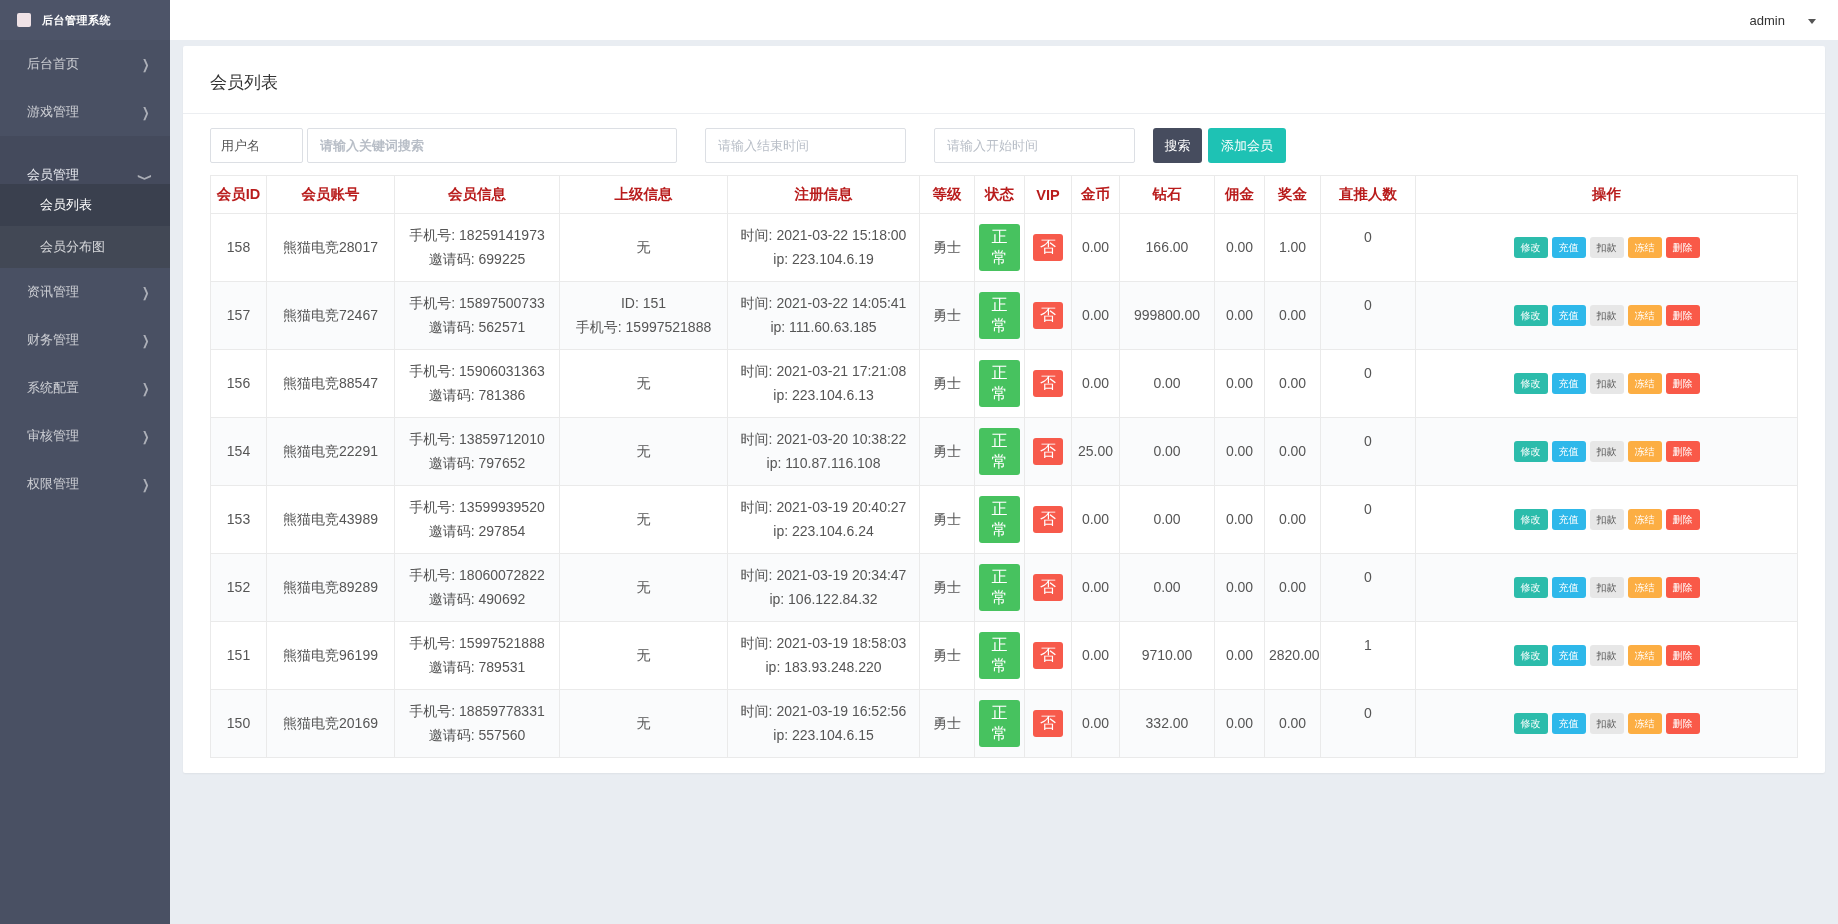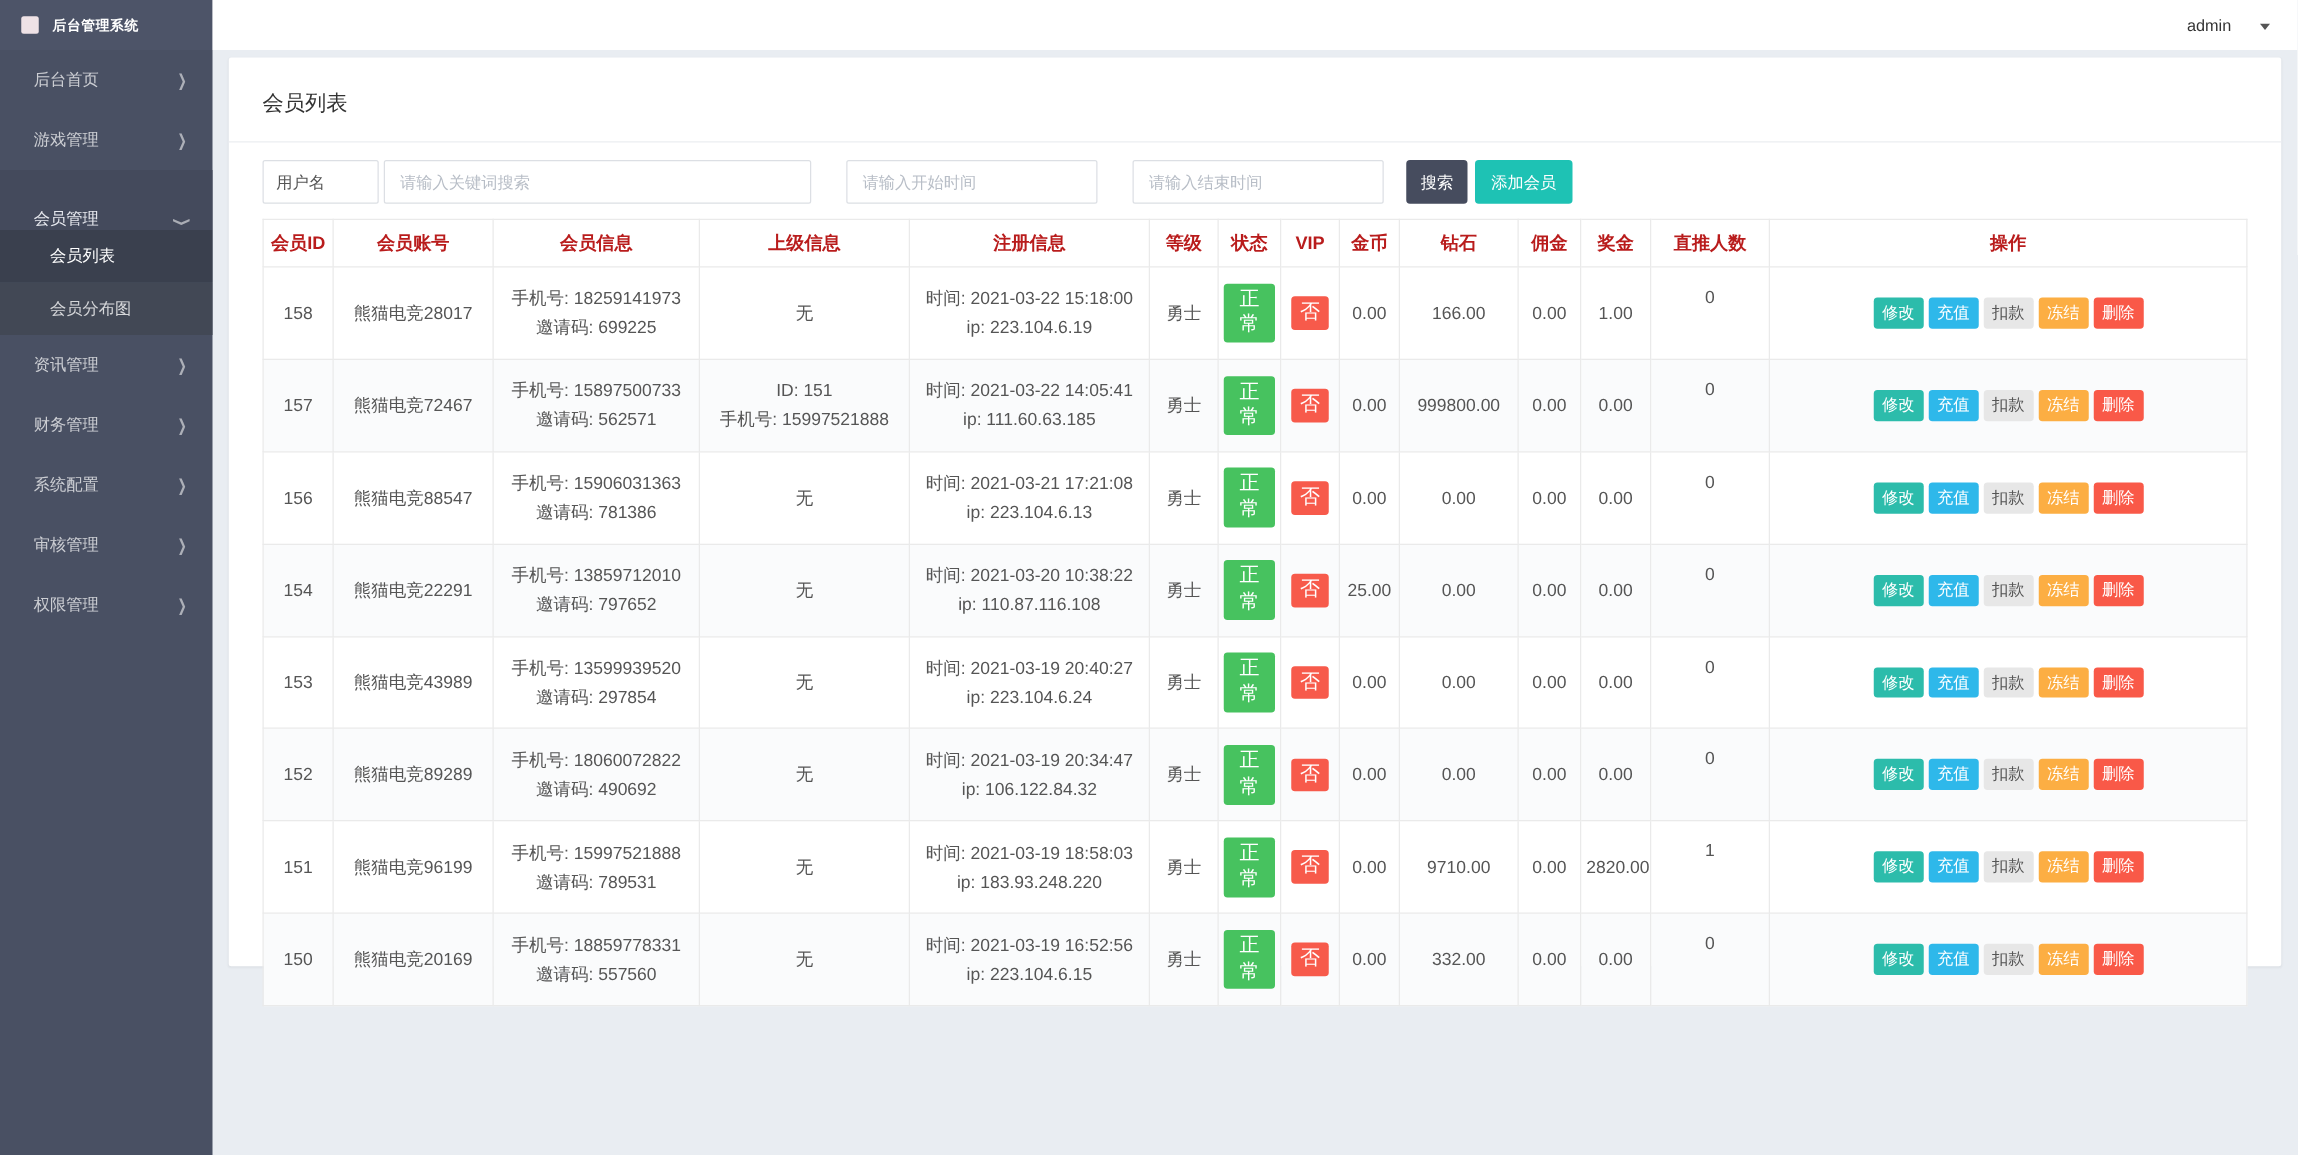--- a/index.html
+++ b/index.html
@@ -41,42 +41,42 @@
   .card-divider { border-top:1px solid #eceef1; }
 
   
   .search-bar { display:flex; align-items:center; padding:14px 27px 12px; }
   .field-select { width:93px; height:35px; border:1px solid #dcdfe4; border-radius:2px;
                   display:flex; align-items:center; padding:0 10px; font-size:13px; color:#555;
                   background:#fff; cursor:pointer; }
   .s-input { height:35px; border:1px solid #dcdfe4; border-radius:2px; padding:0 12px;
              font-size:13px; color:#333; outline:none; background:#fff; }
   .s-input::placeholder { color:#b8bec7; }
-  .keyword-input { width:342px; margin-left:4px; }
+  .keyword-input { width:370px; margin-left:4px;font-weight:bold; }
   .start-input { width:201px; margin-left:28px; }
   .end-input { width:201px; margin-left:28px; }
   .btn { height:35px; border:none; border-radius:3px; font-size:13px; color:#fff; cursor:pointer;
          font-family:inherit; }
   .search-btn { width:49px; background:#464c5e; margin-left:18px; }
   .add-btn { padding:0 13px; background:#1ec2b4; margin-left:6px; }
 
   
   .table-wrap { padding:0 27px; }
   table { width:100%; border-collapse:collapse; table-layout:fixed; }
   th, td { border:1px solid #eaeaea; text-align:center; }
   th { height:38px; font-size:14.5px; font-weight:bold; color:#b91c1c; background:#fff; padding:0 2px; }
   td { font-size:14px; color:#555; padding:8px 4px; height:68px; vertical-align:middle; line-height:1.65; }
   tbody tr:nth-child(even) td { background:#fafbfc; }
   td.top-align { vertical-align:top; padding-top:12px; }
 
   .badge { display:inline-block; padding:3px 7px; border-radius:3px; color:#fff; font-size:16px; line-height:1.3; }
   .badge-green { background:#47c25f; }
   .badge-red { background:#f75a4b; }
 
-  .abtn { display:inline-block; padding:4px 7px; margin:16px 2px; border-radius:3px; font-size:13px;
+  .abtn { display:inline-block; padding:4px 7px; margin:4px 2px; border-radius:3px; font-size:10px;
           line-height:1.3; color:#fff; cursor:pointer; white-space:nowrap;text-align:center; }
   .abtn-edit { background:#2cbcab; }
   .abtn-recharge { background:#2eb8ea; }
   .abtn-deduct { background:#e7e7e7; color:#555; }
   .abtn-freeze { background:#fcae43; }
   .abtn-delete { background:#f95948; }
 
   
   col.c-id{width:56px} col.c-account{width:128px} col.c-info{width:165px} col.c-parent{width:168px}
   col.c-reg{width:192px} col.c-level{width:55px} col.c-status{width:50px} col.c-vip{width:47px}
@@ -148,22 +148,22 @@
       <div class="card">
 
         <div class="card-title">会员列表</div>
         <div class="card-divider"></div>
 
         <div class="search-bar">
           <div class="field-select">
             <span>用户名</span>
           </div>
           <input class="s-input keyword-input" placeholder="请输入关键词搜索" style="">
+          <input class="s-input end-input" placeholder="请输入结束时间" style="">
           <input class="s-input start-input" placeholder="请输入开始时间" style="">
-          <input class="s-input end-input" placeholder="请输入结束时间" style="">
           <button class="btn search-btn">搜索</button>
           <button class="btn add-btn">添加会员</button>
         </div>
 
         <div class="table-wrap">
           <table>
             <colgroup>
               <col class="c-id">
                 <col class="c-account">
                 <col class="c-info">

